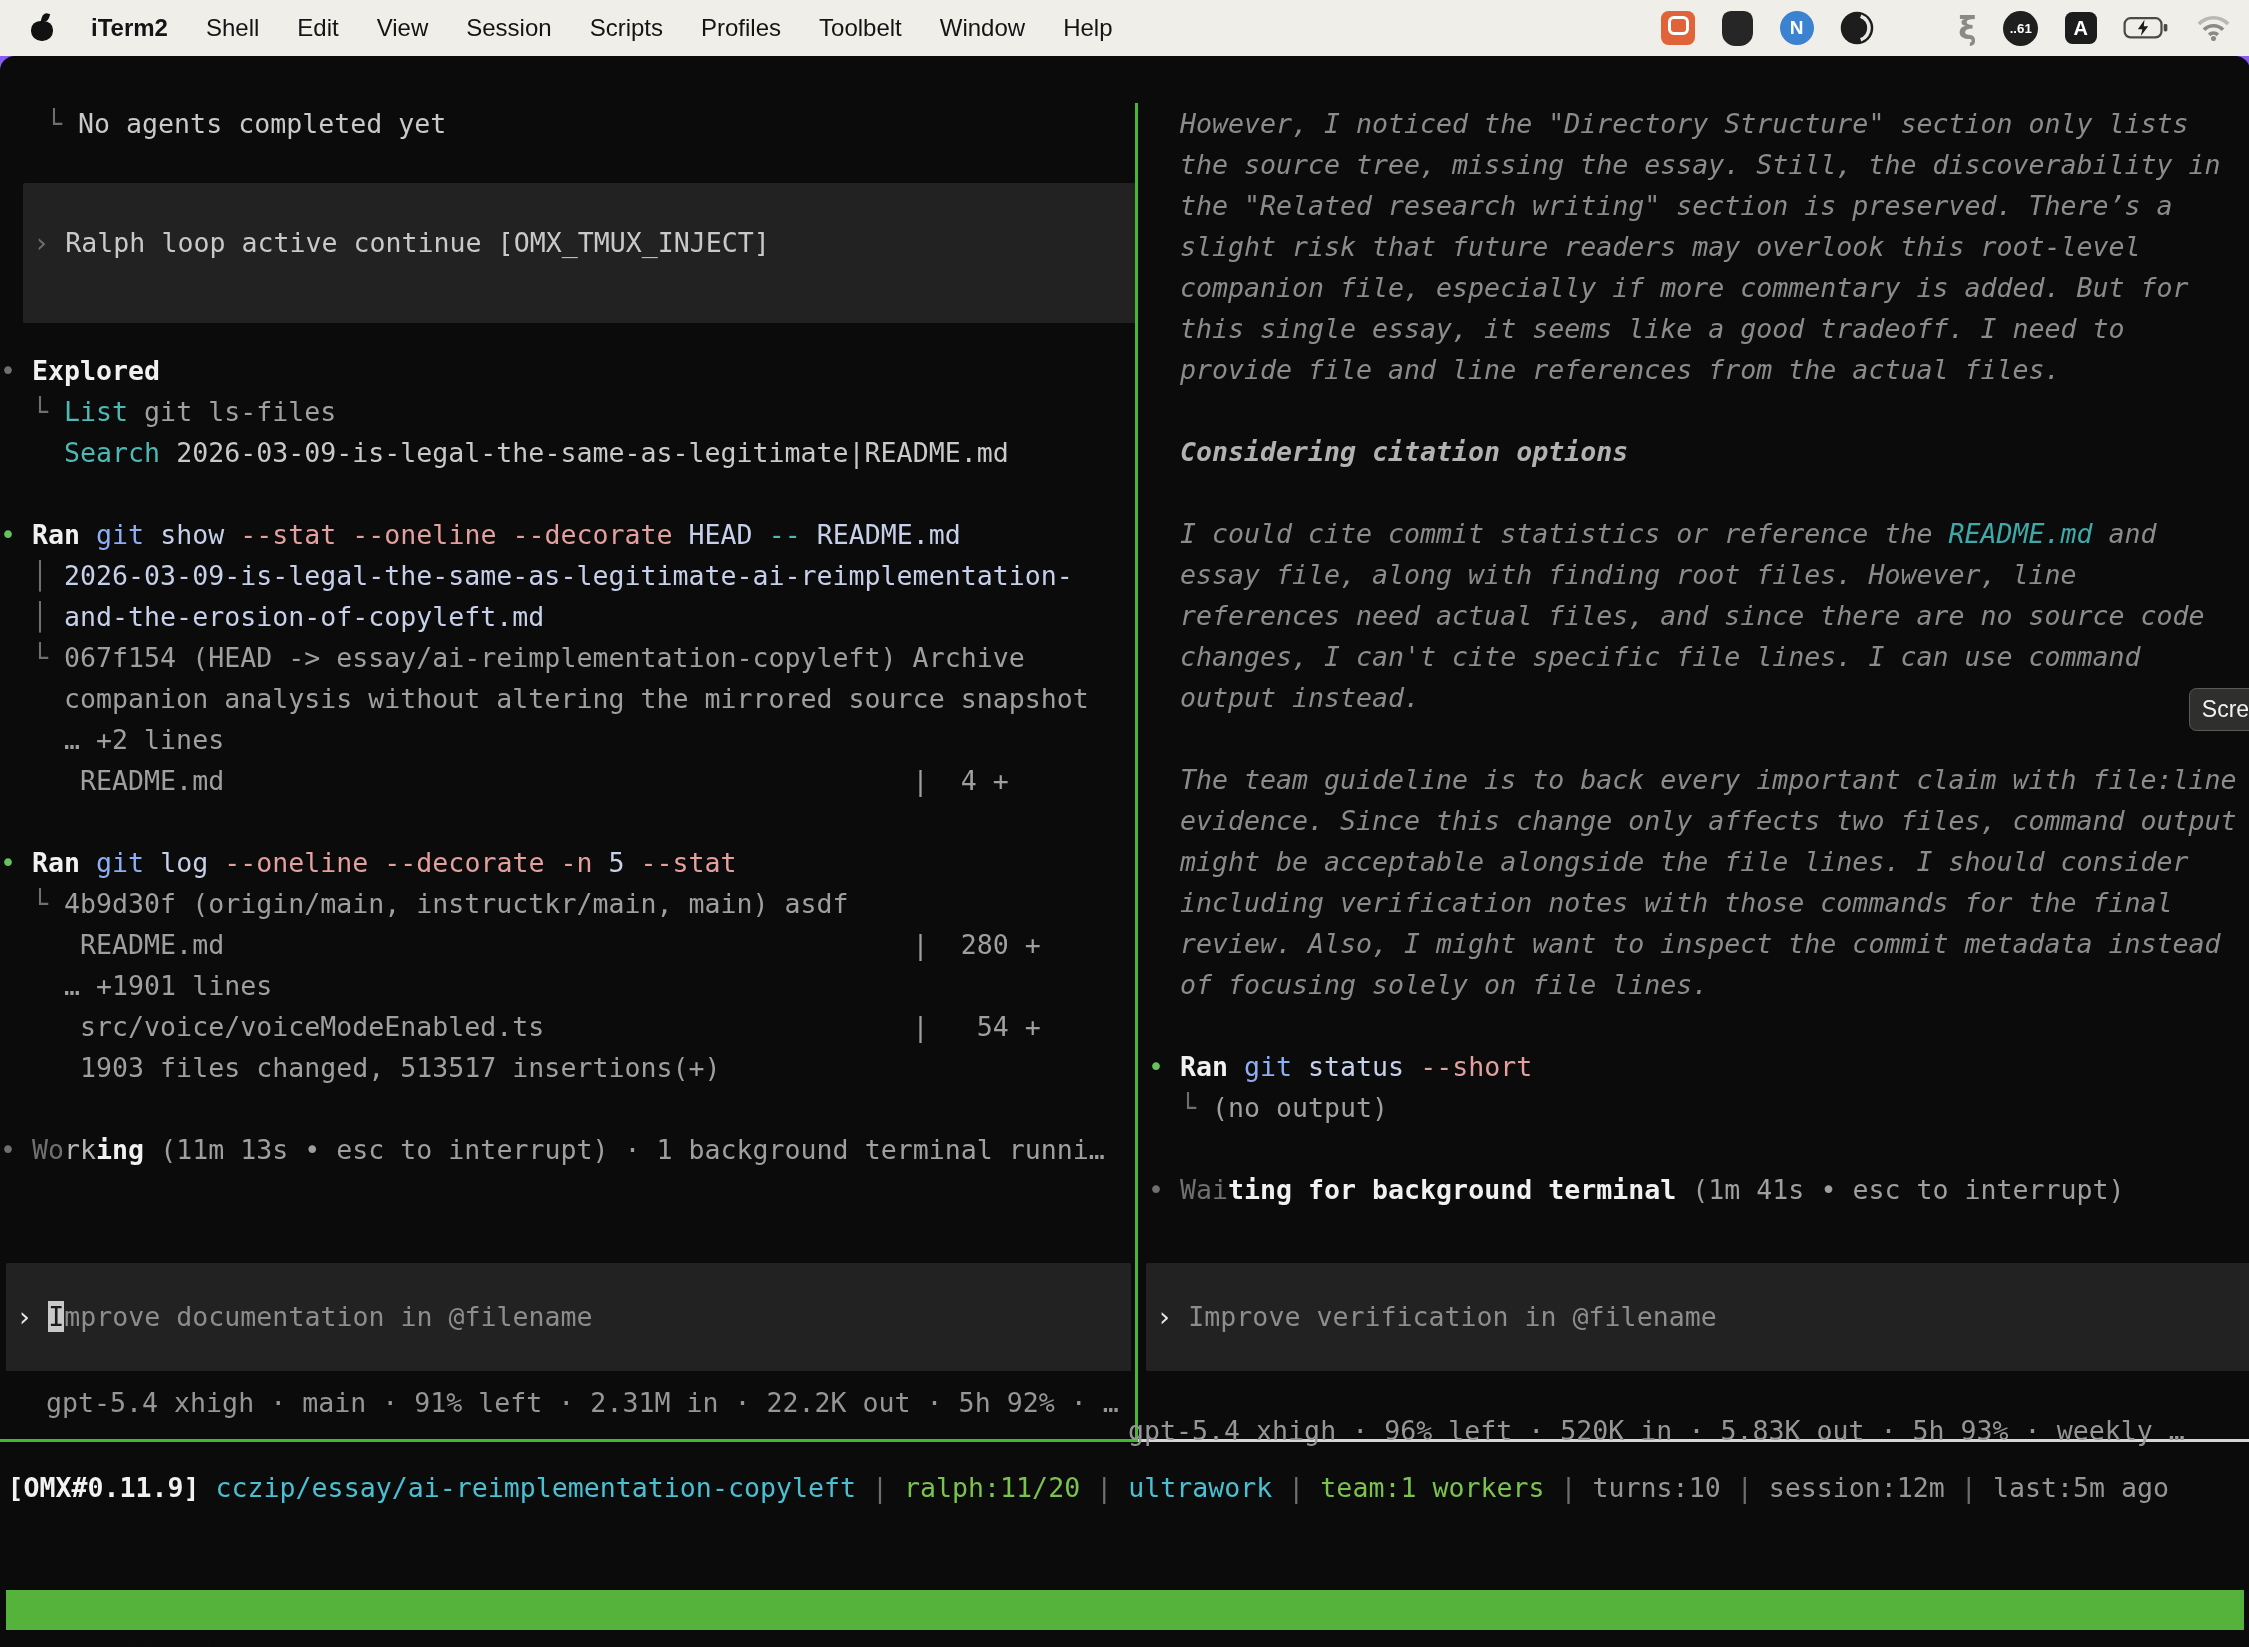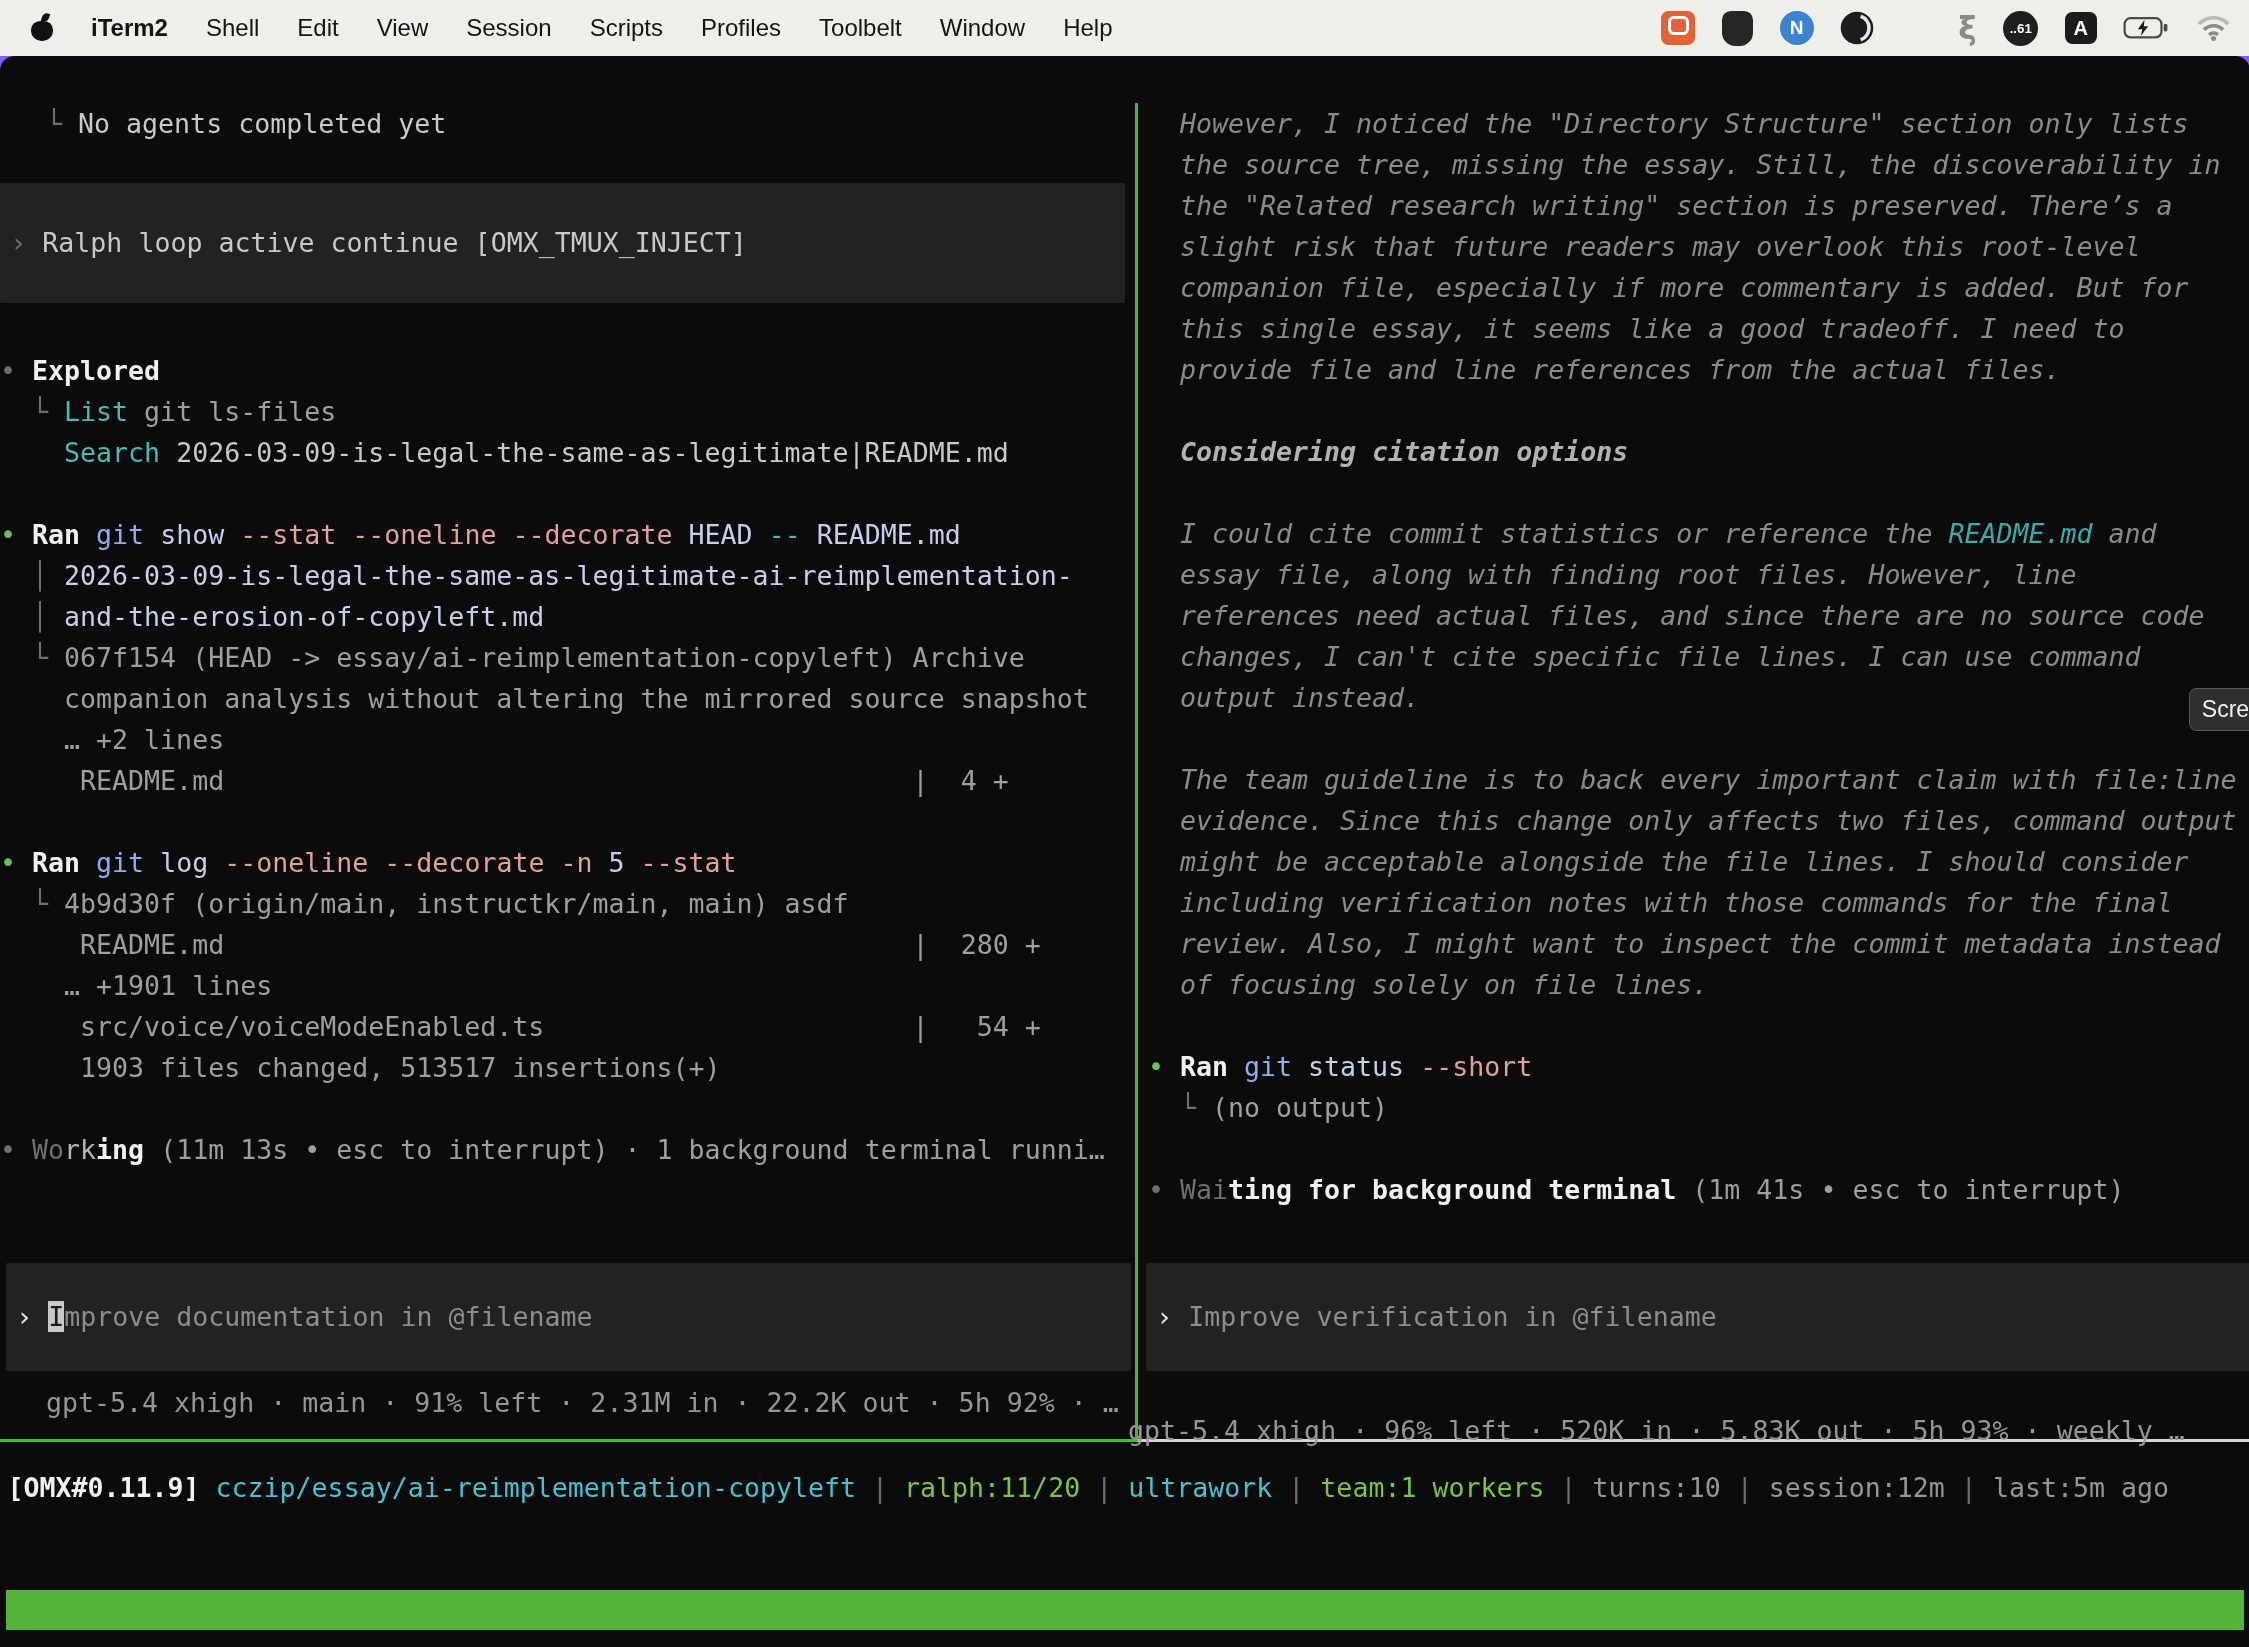--- a/index.html
+++ b/index.html
@@ -64,21 +64,21 @@
   .pane-left { left:0; width:1135px; }
   .pane-right { left:1139px; width:1111px; }
   .lines-top { position:absolute; left:0; right:0; top:0; padding-left:14px; }
   .lines-main-left { position:absolute; left:0; right:0; top:247px; }
   .lines-main-right { position:absolute; left:0; right:0; top:0; padding-left:8.9px; }
   .vdivider { position:absolute; left:1135px; top:0; width:3px; height:1339px; background:#45b832; }
   .hsep-left { position:absolute; left:0; top:1336px; width:1137px; height:3px; background:#45b832; }
   .hsep-right { position:absolute; left:1138px; top:1336px; width:1112px; height:3px; background:#d6d6d6; }
 
   .tbox { position:absolute; background:#222222; border-radius:1.5px; }
-  .box-ralph { left:0; top:80px; width:1125px; height:120px; }
+  .box-ralph { left:23px; top:80px; width:1125px; height:140px; }
   .box-ralph .tl { position:absolute; left:10.3px; top:39px; }
   .inputbox { top:1160px; height:108px; }
   .input-left { left:5.9px; width:1125px; }
   .input-right { left:1146px; right:0; }
   .inputbox .tl { position:absolute; left:10.3px; top:33px; }
 
   .statusline { position:absolute; top:1279px; height:41px; line-height:41px;
                 white-space:pre; color:#969696; }
   .status-left { left:46px; }
   .status-right { left:1128px;margin-top:28px; }

